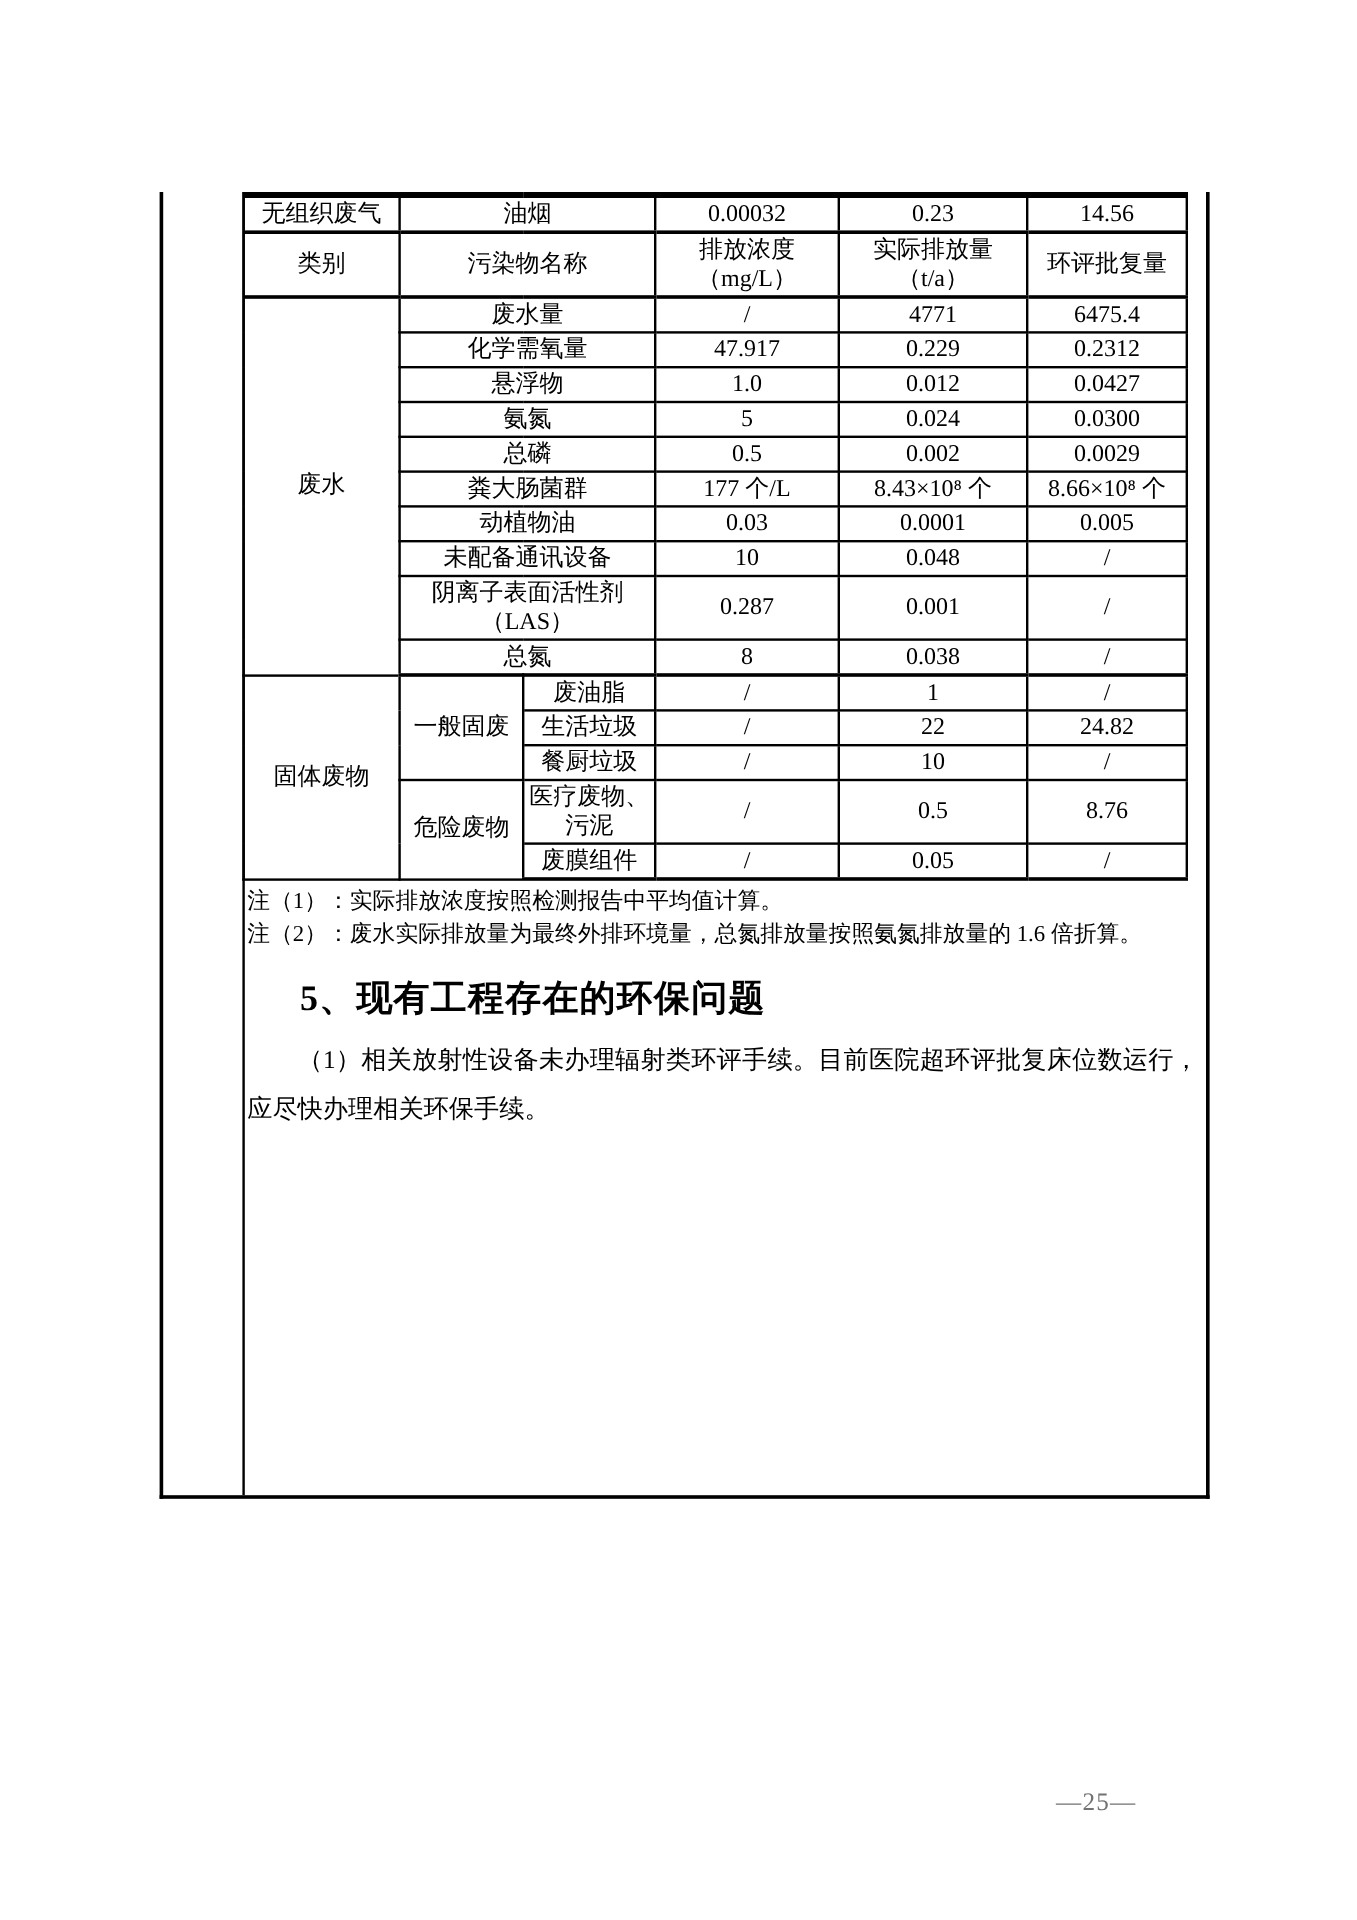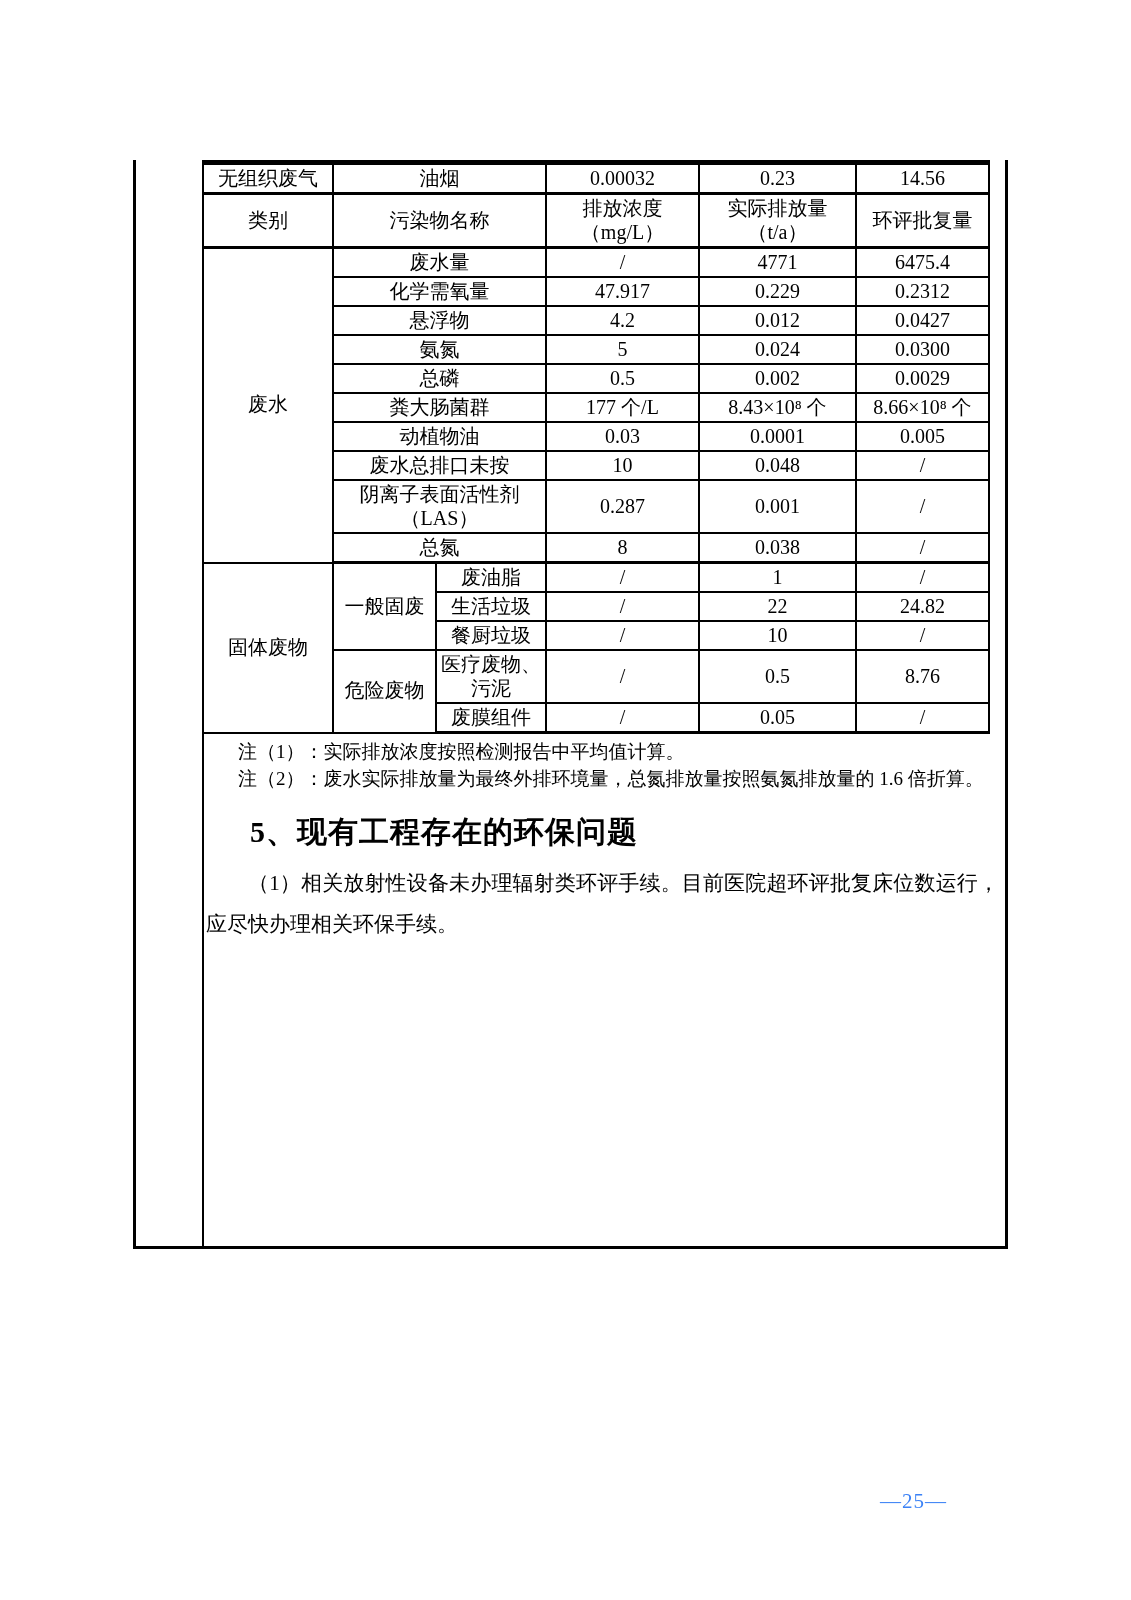--- a/index.html
+++ b/index.html
@@ -23,32 +23,32 @@
   table.ptable td {
     border:2px solid #000; text-align:center; vertical-align:middle;
     font-size:20px; line-height:1.18; padding:0 2px; height:27px;
     overflow:hidden;
   }
   table.ptable tr.tall td { height:51px; }
   table.ptable tr.sep td { border-bottom-width:3px; }
   table.ptable tr.last td { border-bottom-width:3px;margin-top:29px; }
 
   .notes { font-size:19px; line-height:27px; margin:4px 0 0 2px; }
-  .note-line { white-space:nowrap;margin-left:32px; }
+  .note-line { white-space:nowrap; }
 
   .heading {
     font-size:30px; font-weight:bold; margin:20px 0 0 0;
     text-indent:46px; letter-spacing:1px;
   }
   .para {
     font-size:21px; line-height:41px; text-align:justify;
     text-indent:2em; margin:10px 0 0 2px;
   }
   .pageno {
-    position:absolute; left:880px; top:1489px; font-size:21px; color:#3b82f6;
+    position:absolute; left:880px; top:1489px; font-size:21px; color:#737373;
     letter-spacing:1px;
   }
 </style>
 </head>
 <body>
 
 <div class="page">
   <div class="form">
     <div class="form-left"></div>
     <div class="form-content">
@@ -92,21 +92,21 @@
             <td>6475.4</td>
           </tr>
           <tr>
             <td colspan="2">化学需氧量</td>
             <td>47.917</td>
             <td>0.229</td>
             <td>0.2312</td>
           </tr>
           <tr>
             <td colspan="2">悬浮物</td>
-            <td>4.2</td>
+            <td>1.0</td>
             <td>0.012</td>
             <td>0.0427</td>
           </tr>
           <tr>
             <td colspan="2">氨氮</td>
             <td>5</td>
             <td>0.024</td>
             <td>0.0300</td>
           </tr>
           <tr>
@@ -121,21 +121,21 @@
             <td>8.43×10⁸ 个</td>
             <td>8.66×10⁸ 个</td>
           </tr>
           <tr>
             <td colspan="2">动植物油</td>
             <td>0.03</td>
             <td>0.0001</td>
             <td>0.005</td>
           </tr>
           <tr>
-            <td colspan="2">废水总排口未按</td>
+            <td colspan="2">未配备通讯设备</td>
             <td>10</td>
             <td>0.048</td>
             <td>/</td>
           </tr>
           <tr class="tall">
             <td colspan="2">阴离子表面活性剂（LAS）</td>
             <td>0.287</td>
             <td>0.001</td>
             <td>/</td>
           </tr>

